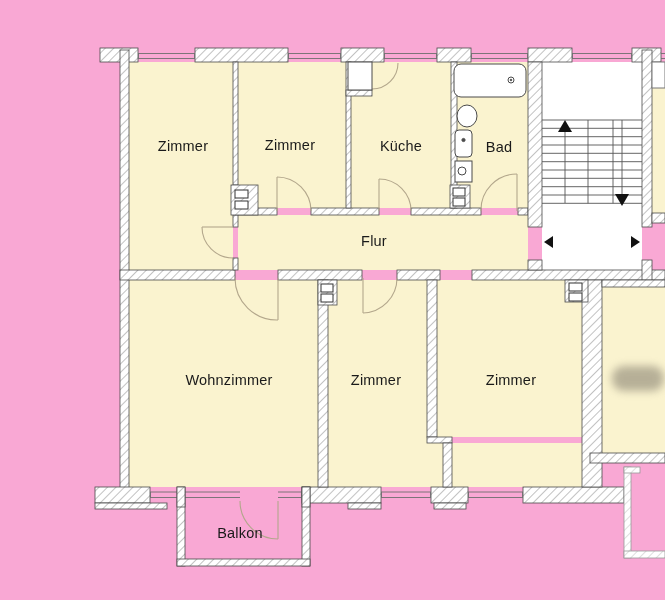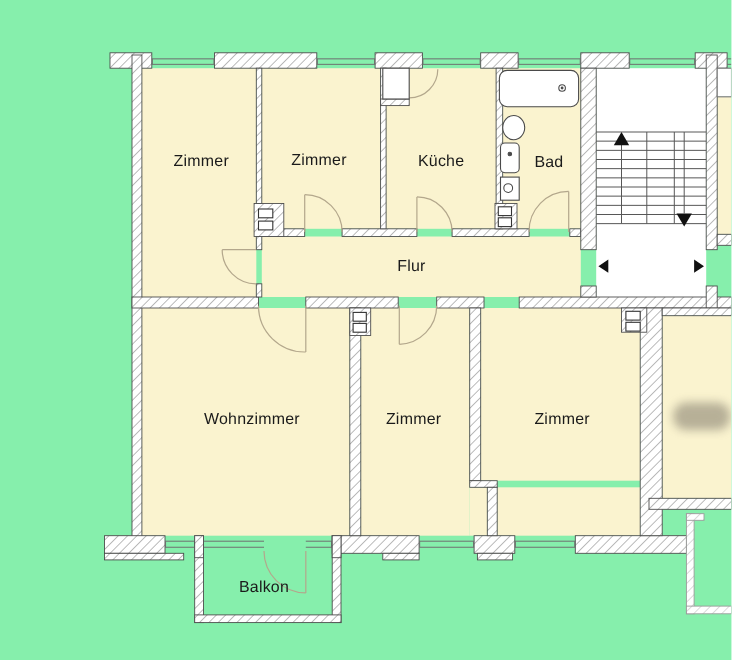--- a/index.html
+++ b/index.html
@@ -1,20 +1,20 @@
 <!DOCTYPE html>
 <html><head>
 <meta charset="utf-8">
 <style>
   html, body { margin: 0; padding: 0; background: #ffffff; }
   #stage {
     position: relative;
     width: 665px;
     height: 600px;
-    background: #86efac;
+    background: #f9a8d4;
     font-family: "Liberation Sans", sans-serif;
     overflow: hidden;
   }
   #plan-svg { position: absolute; left: 0; top: 0; }
   text.room-label {
     font-family: "Liberation Sans", sans-serif;
     font-size: 14.5px;
     fill: #1a1a1a;
     text-anchor: middle;
     letter-spacing: 0.2px;

